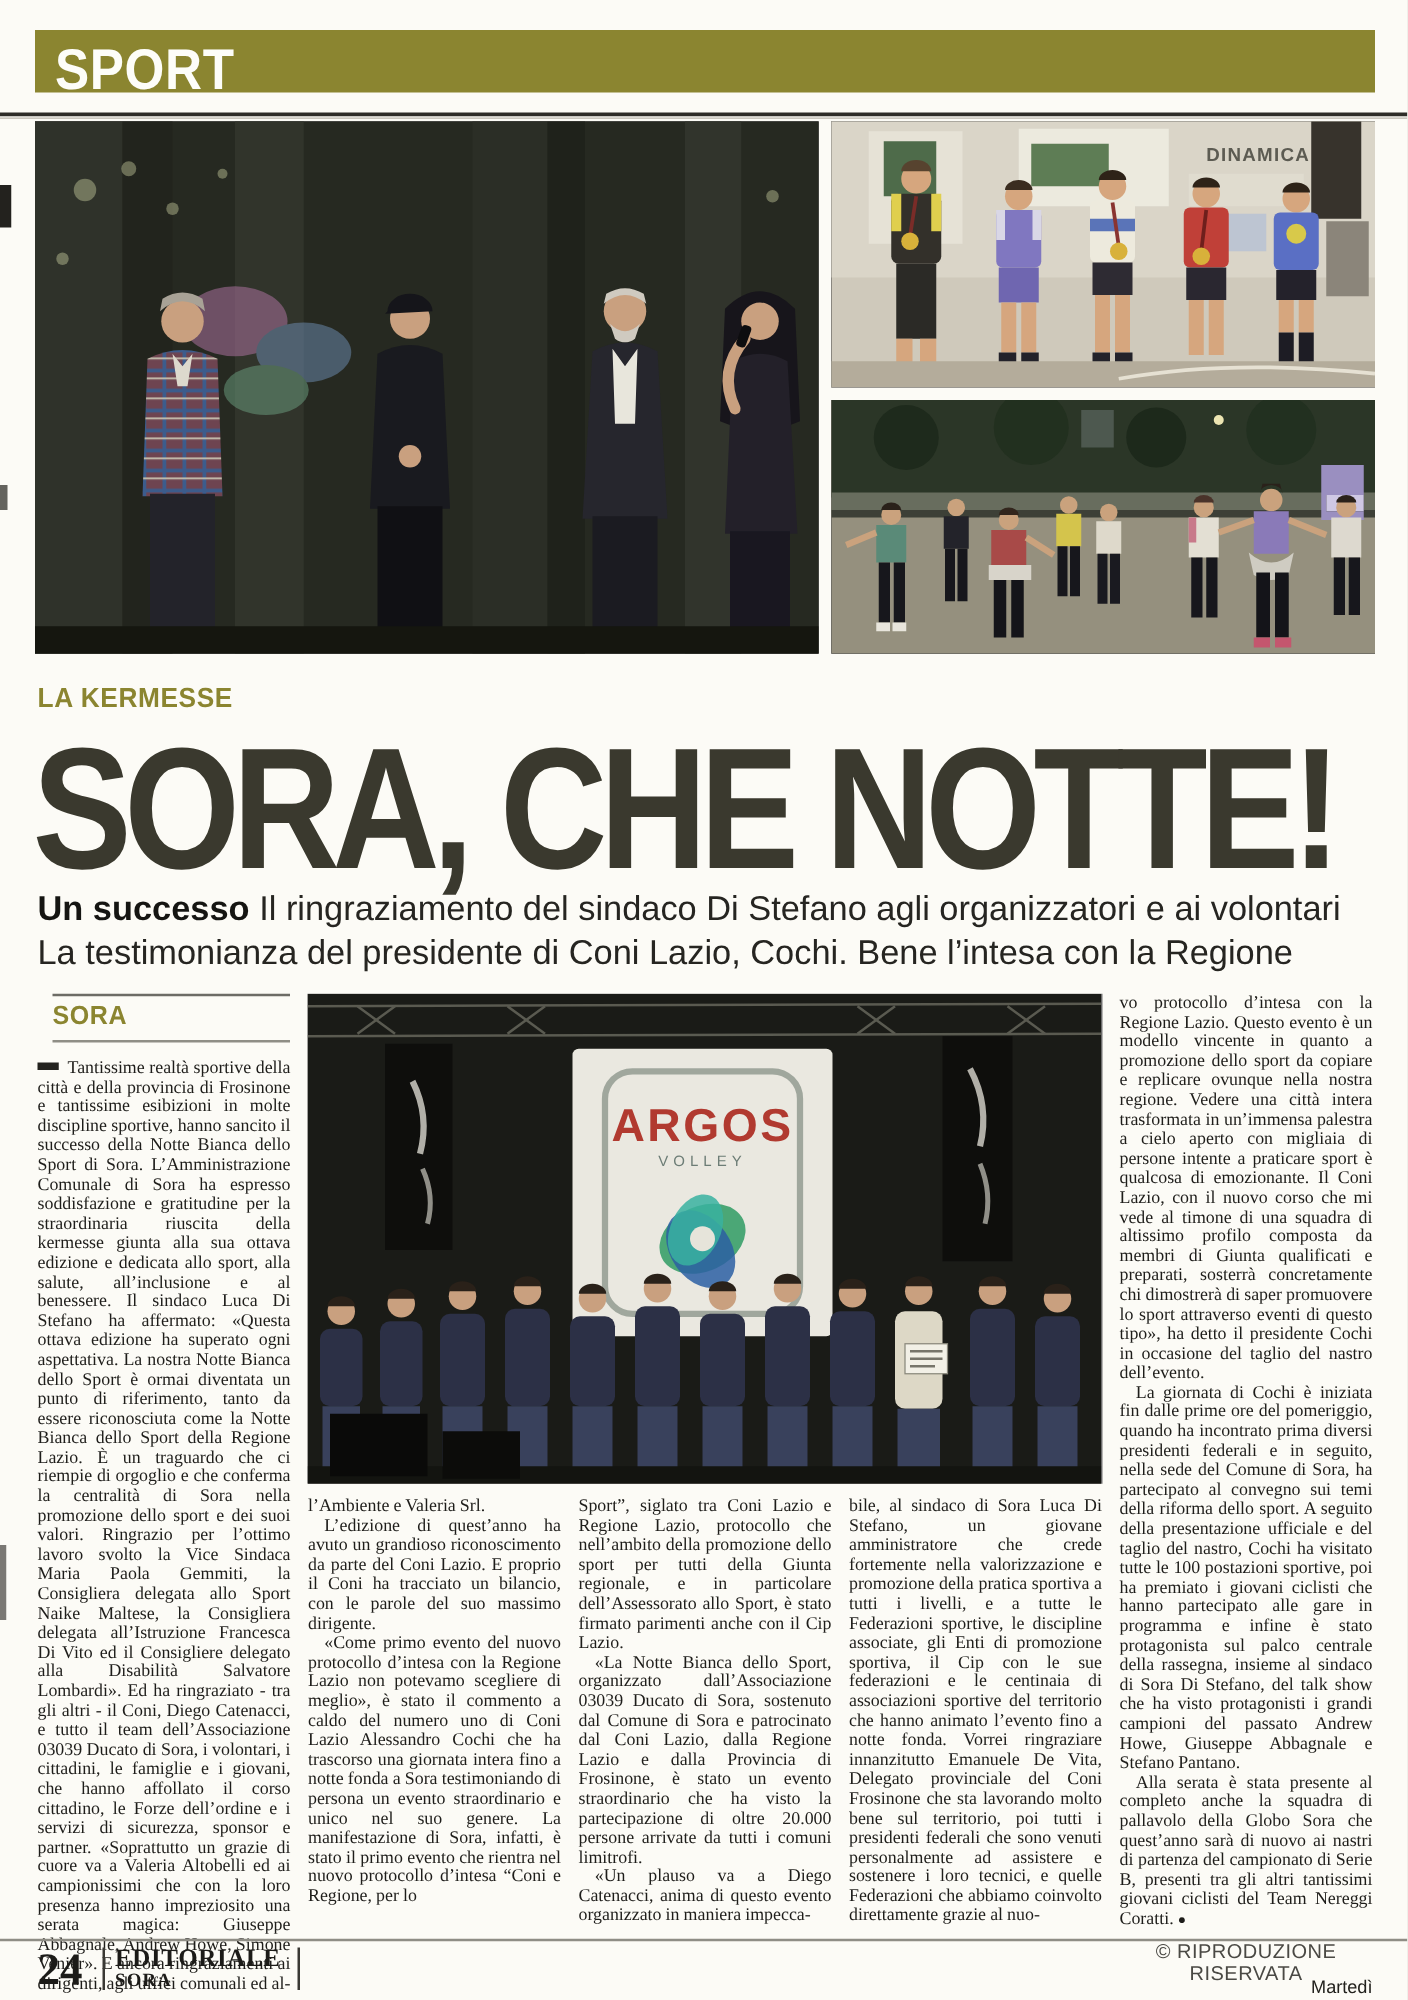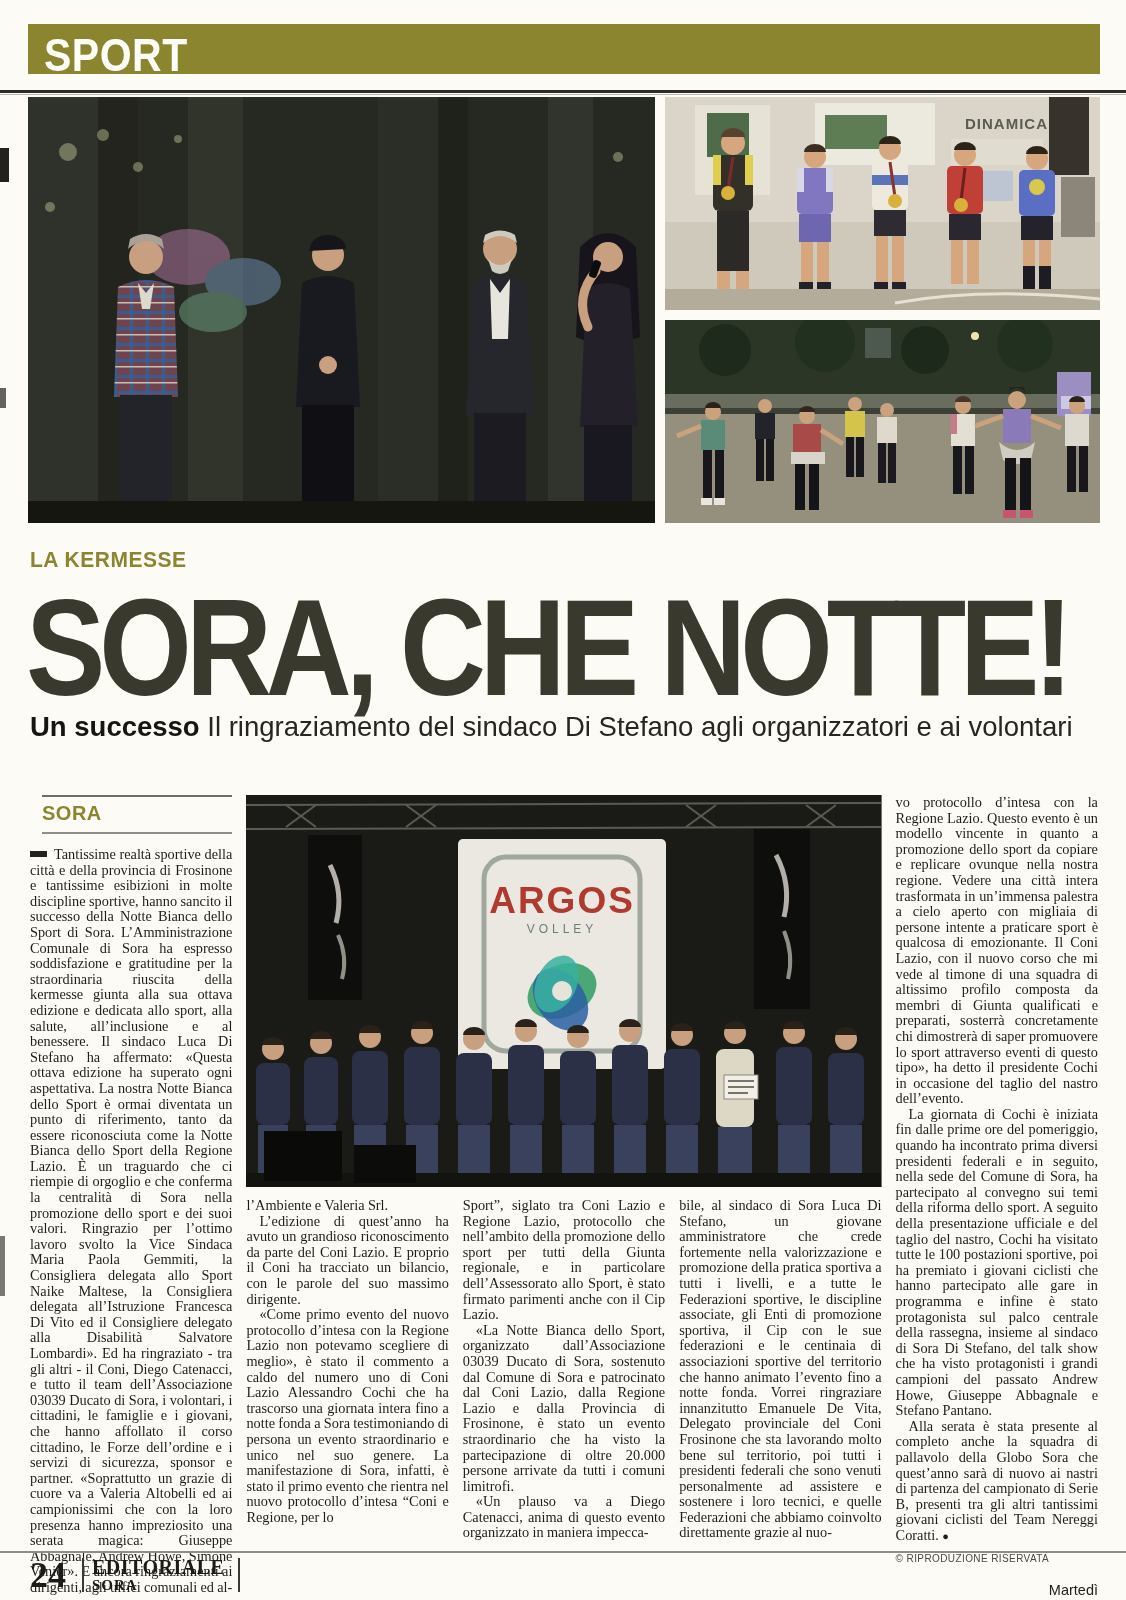--- a/index.html
+++ b/index.html
@@ -44,22 +44,22 @@
   .loc-kicker{border-top:2px solid #6d6c66;border-bottom:2px solid #8f8e86;
         padding:4px 0 8px;margin-bottom:13px;margin-left:12px;}
   .loc-kicker span{font-family:"Liberation Sans",sans-serif;font-weight:bold;font-size:20px;
         color:#8b8530;letter-spacing:.5px;display:inline-block;transform:scaleY(1.05);transform-origin:left top;}
 
   .article p{margin:0;font-size:14.3px;line-height:15.6px;text-align:justify;color:#1e1d1a;
         word-spacing:-.3px;}
   .article p.ind{text-indent:13px;}
   .lead-dash{display:inline-block;width:17px;height:6px;background:#23221e;margin-right:7px;vertical-align:2px;}
   .endmark{font-size:11px;}
-  .credit{margin-top:8px;text-align:left;font-family:"Liberation Sans",sans-serif;
-        font-size:10px;color:#4a4944;letter-spacing:.4px;}
+  .credit{margin-top:8px;text-align:center;font-family:"Liberation Sans",sans-serif;
+        font-size:16px;color:#4a4944;letter-spacing:.4px;}
 
   
   .footer-rule{position:absolute;left:0;top:1551px;width:1126px;height:2px;background:#8f8d85;}
   .footer{position:absolute;left:30px;top:1556px;width:1068px;height:40px;}
   .pageno{position:absolute;left:0;top:-2px;font-family:"Liberation Serif",serif;font-weight:bold;
         font-size:36px;color:#1c1b18;}
   .foot-sep1{position:absolute;left:52px;top:2px;width:2px;height:34px;background:#3a3934;}
   .foot-logo{position:absolute;left:62px;top:1px;font-family:"Liberation Serif",serif;font-weight:bold;color:#1c1b18;}
   .foot-logo .l1{font-size:20px;letter-spacing:.5px;line-height:1;}
   .foot-logo .l2{font-size:15px;letter-spacing:1px;line-height:1.1;}
@@ -292,20 +292,21 @@
         <rect x="402" y="126" width="9" height="46" fill="#17171c"></rect>
           <rect x="414" y="126" width="9" height="46" fill="#17171c"></rect>
       </g>
     </svg>
   </div>
 
   <div class="kicker">LA KERMESSE</div>
   <div class="headline">SORA, CHE NOTTE!</div>
   <div class="standfirst">
     <b>Un successo</b><span> Il ringraziamento del sindaco Di Stefano agli organizzatori e ai volontari</span><br>
+    <span>La testimonianza del presidente di Coni Lazio, Cochi. Bene l’intesa con la Regione</span>
   </div>
 
   <div class="article">
 
     <div class="col1">
       <div class="loc-kicker">
         <span>SORA</span>
       </div>
       <p><span class="lead-dash"></span><span>Tantissime realtà sportive della città e della provincia di Frosinone e tantissime esibizioni in molte discipline sportive, hanno sancito il successo della Notte Bianca dello Sport di Sora. L’Amministrazione Comunale di Sora ha espresso soddisfazione e gratitudine per la straordinaria riuscita della kermesse giunta alla sua ottava edizione e dedicata allo sport, alla salute, all’inclusione e al benessere. Il sindaco Luca Di Stefano ha affermato: «Questa ottava edizione ha superato ogni aspettativa. La nostra Notte Bianca dello Sport è ormai diventata un punto di riferimento, tanto da essere riconosciuta come la Notte Bianca dello Sport della Regione Lazio. È un traguardo che ci riempie di orgoglio e che conferma la centralità di Sora nella promozione dello sport e dei suoi valori. Ringrazio per l’ottimo lavoro svolto la Vice Sindaca Maria Paola Gemmiti, la Consigliera delegata allo Sport Naike Maltese, la Consigliera delegata all’Istruzione Francesca Di Vito ed il Consigliere delegato alla Disabilità Salvatore Lombardi». Ed ha ringraziato - tra gli altri - il Coni, Diego Catenacci, e tutto il team dell’Associazione 03039 Ducato di Sora, i volontari, i cittadini, le famiglie e i giovani, che hanno affollato il corso cittadino, le Forze dell’ordine e i servizi di sicurezza, sponsor e partner. «Soprattutto un grazie di cuore va a Valeria Altobelli ed ai campionissimi che con la loro presenza hanno impreziosito una serata magica: Giuseppe Abbagnale, Andrew Howe, Simone Venier». E ancora ringraziamenti ai dirigenti, agli uffici comunali ed al-</span></p>
     </div>

